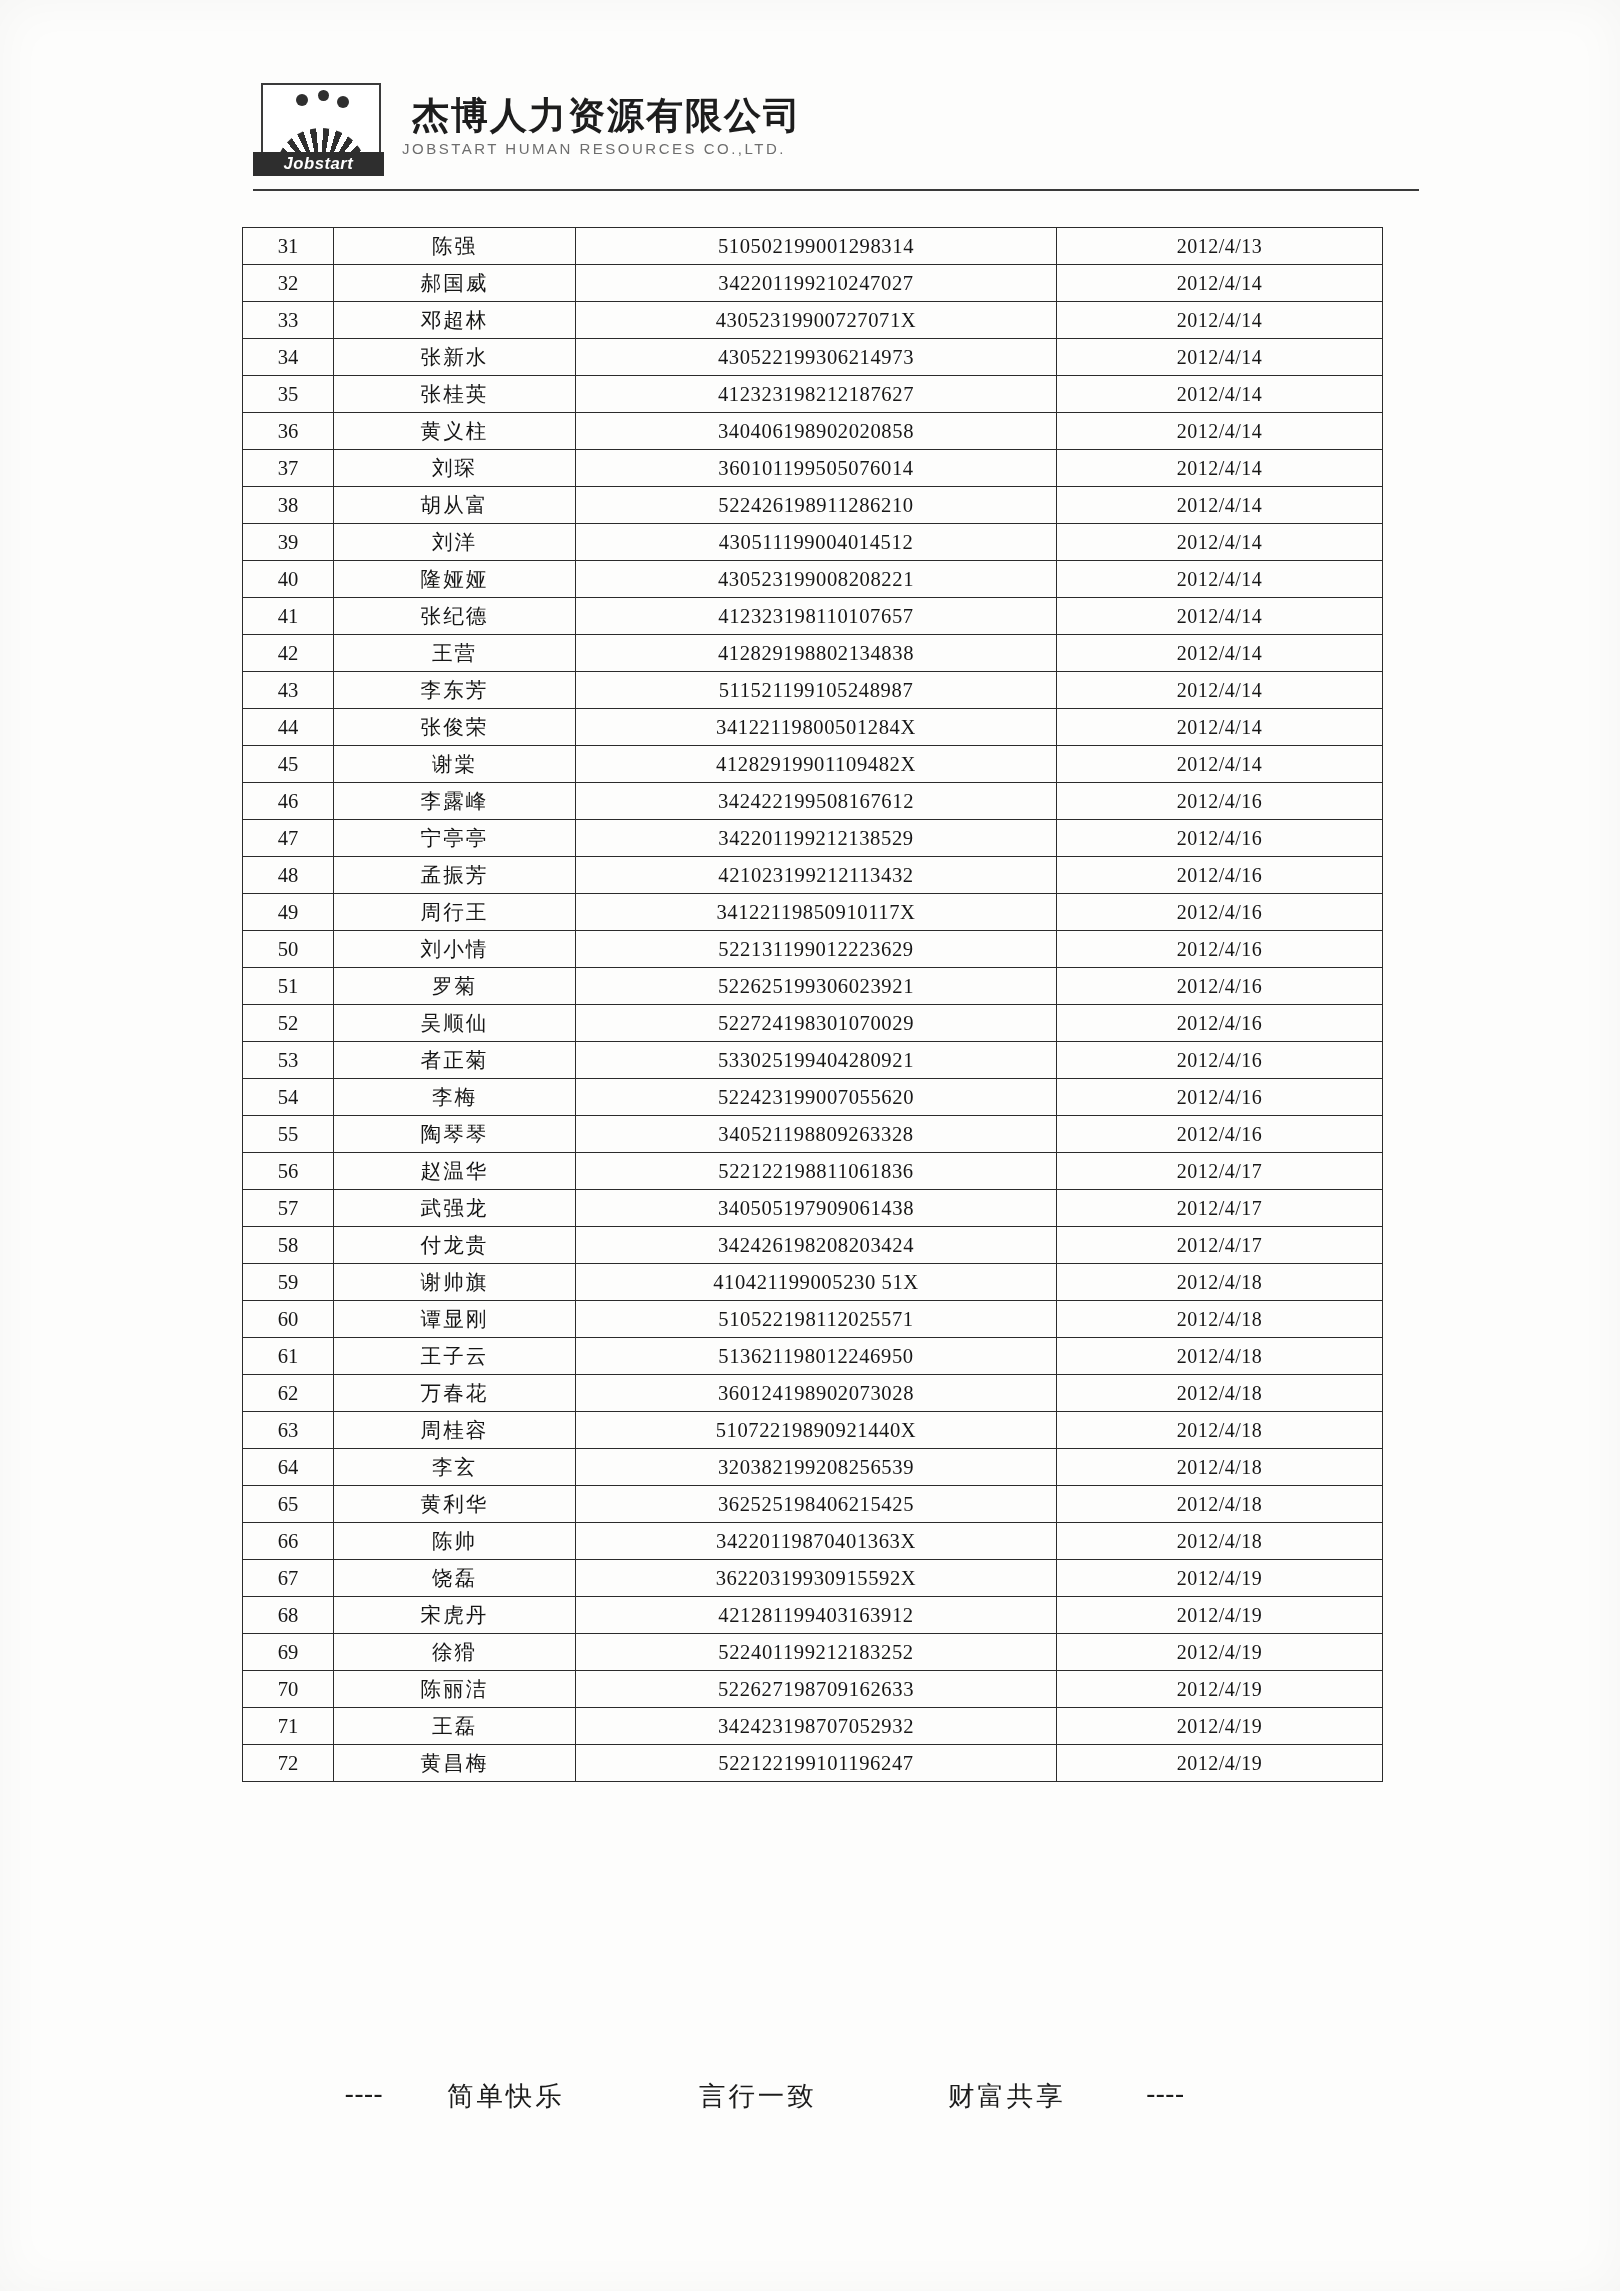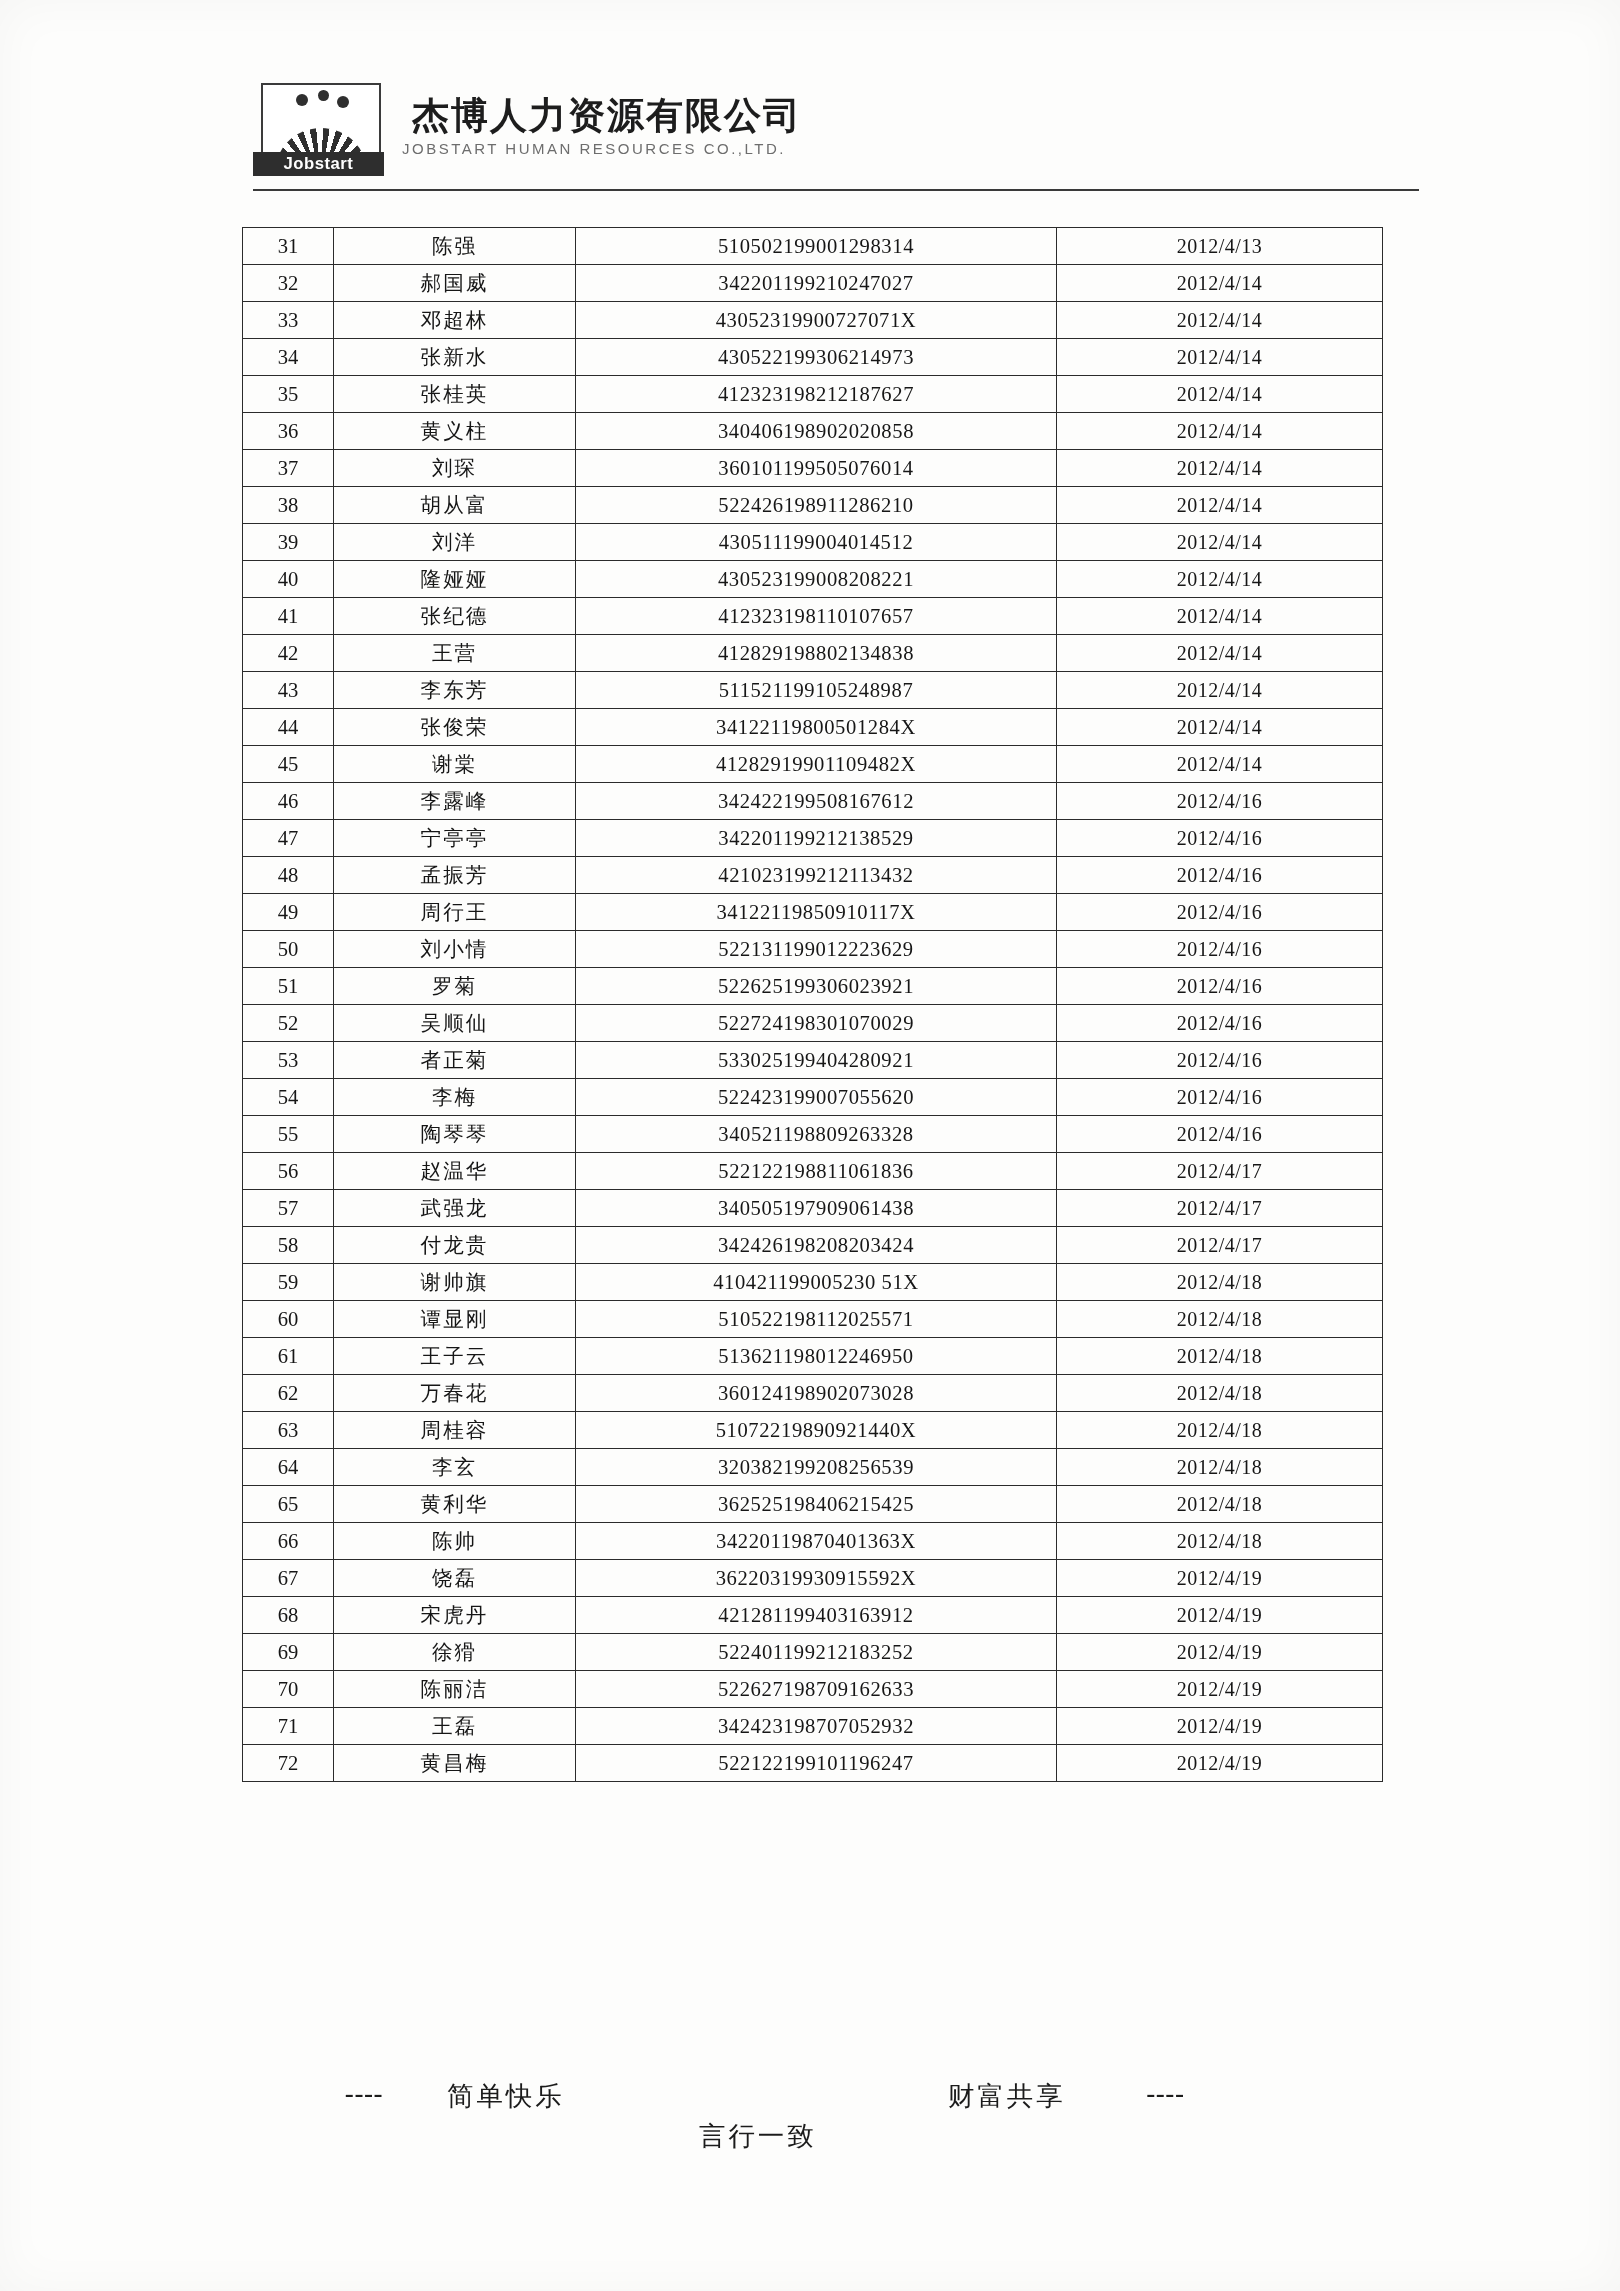--- a/index.html
+++ b/index.html
@@ -69,20 +69,21 @@
   .logo-word {
     position: absolute;
     left: 0; top: 69px;
     width: 131px;
     height: 23.5px;
     background: #2e2e2e;
     color: #ffffff;
     font-family: "Liberation Sans", sans-serif;
     font-size: 16.7px;
     font-weight: bold;
+    font-style: italic;
     letter-spacing: 0.5px;
     text-align: center;
     line-height: 23.5px;
   }
   .company-cn {
     position: absolute;
     left: 147px;
     top: 7.8px;
     font-family: "DejaVu Sans", "Liberation Sans", sans-serif;
     font-size: 37px;
@@ -146,21 +147,21 @@
     width: 1000px;
     height: 39px;
     font-family: "DejaVu Sans", "Liberation Sans", sans-serif;
     font-size: 26.5px;
     color: #1b1b1b;
     letter-spacing: 2.9px;
   }
   .footer span { position: absolute; top: 0; white-space: nowrap; }
   .f-dash-l { left: 21.6px; letter-spacing: 0px; }
   .f-w1 { left: 92px; margin-left: 32px; }
-  .f-w2 { left: 376px; margin-top: 40px; }
+  .f-w2 { left: 376px; }
   .f-w3 { left: 625px; }
   .f-dash-r { left: 823px; letter-spacing: 0px; }
 
   
   .scan-edge {
     position: absolute;
     left: 0; top: 0; right: 0; bottom: 0;
     pointer-events: none;
     box-shadow: inset 0 0 51px rgba(0,0,0,0.035);
   }

